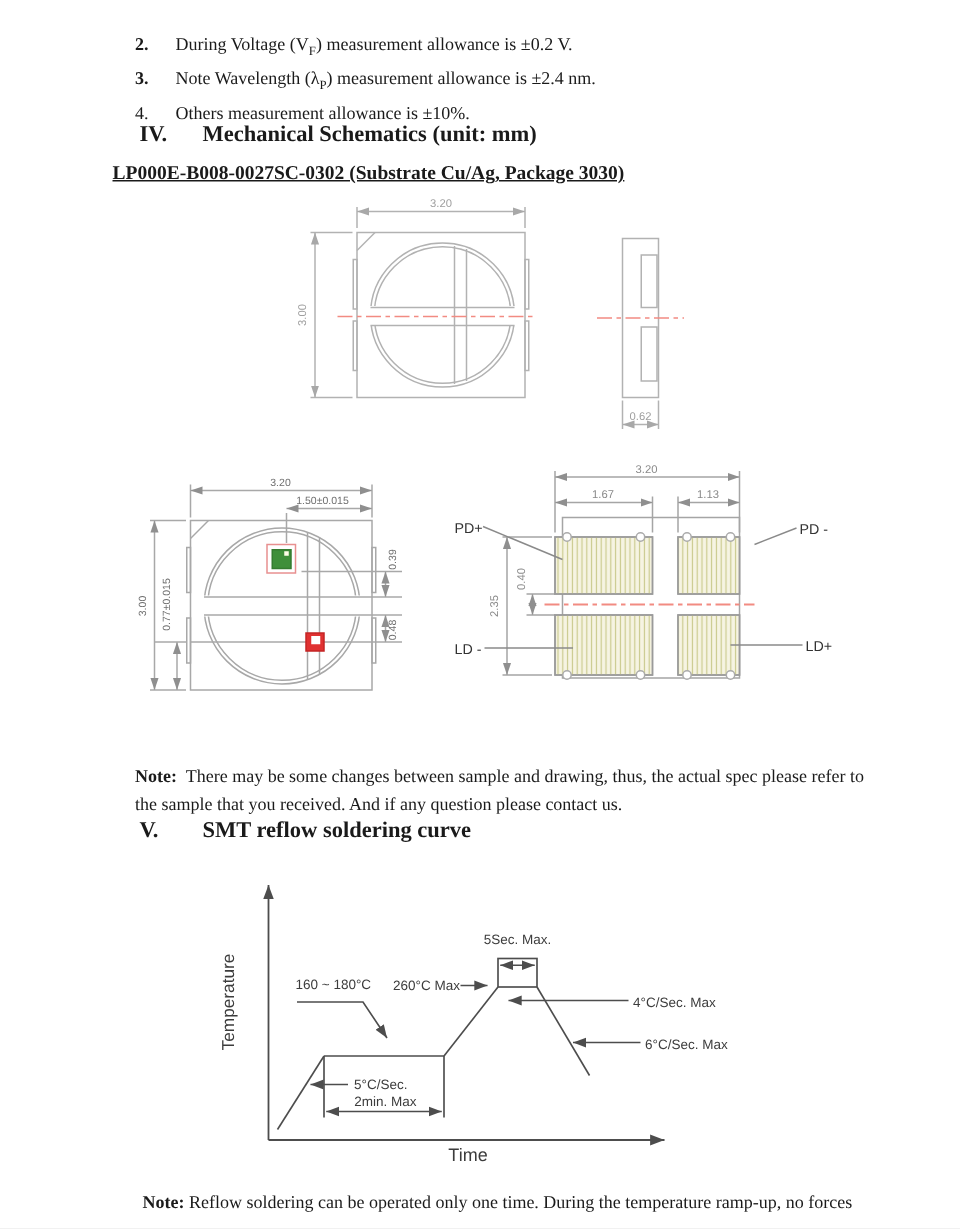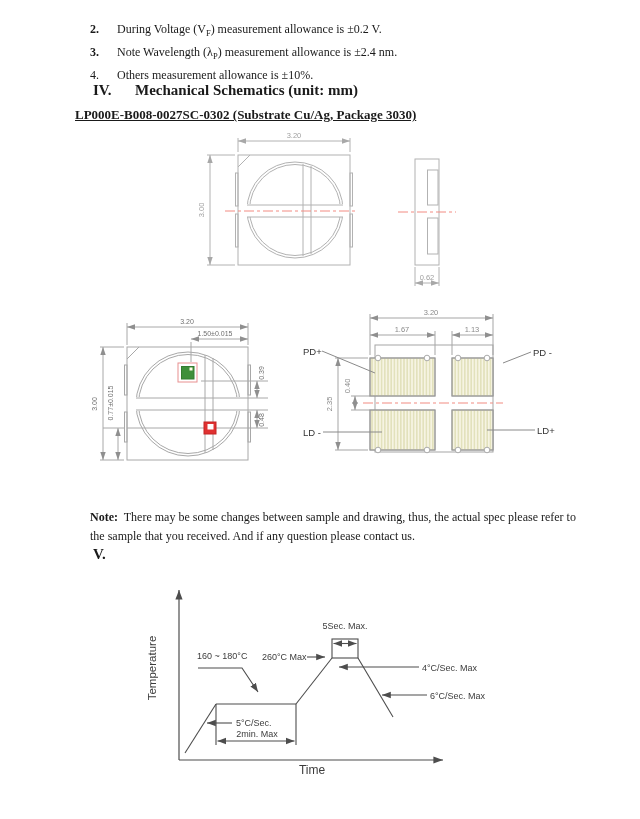--- a/index.html
+++ b/index.html
@@ -215,20 +215,21 @@
     </g>
   </svg>
 
   <div id="note1" class="abs note">
     <b>Note:</b>&nbsp;
     <span>There may be some changes between sample and drawing, thus, the actual spec please refer to the sample that you received. And if any question please contact us.</span>
   </div>
 
   <div class="abs h-sec" style="top:546px">
     <span class="h-num">V.</span>
+    <span>SMT reflow soldering curve</span>
   </div>
 
   <svg class="abs" style="left:140px;top:580px" width="360" height="205">
     <defs>
       <marker id="a3" markerWidth="10" markerHeight="9" refX="8" refY="4" orient="auto-start-reverse">
         <path d="M0,1 L8,4 L0,7 Z" fill="#4d4d4d"></path>
       </marker>
     </defs>
     <g stroke="#4d4d4d" stroke-width="1.2" fill="none">
       <line x1="39" y1="180" x2="39" y2="10" marker-end="url(#a3)"></line>
@@ -256,14 +257,18 @@
     <text class="gaxis" x="172" y="194" text-anchor="middle" style="font-size:12px">Time</text>
     <text class="gtxt" x="205" y="49" text-anchor="middle">5Sec. Max.</text>
     <text class="gtxt" x="57" y="79">160 ~ 180°C</text>
     <text class="gtxt" x="122" y="80">260°C Max</text>
     <text class="gtxt" x="282" y="91">4°C/Sec. Max</text>
     <text class="gtxt" x="290" y="119">6°C/Sec. Max</text>
     <text class="gtxt" x="96" y="146">5°C/Sec.</text>
     <text class="gtxt" x="117" y="157" text-anchor="middle">2min. Max</text>
   </svg>
 
+  <div id="note2" class="abs note">
+    <b>Note:</b>
+    <span>Reflow soldering can be operated only one time. During the temperature ramp-up, no forces</span>
+  </div>
 
 </div>
 
 </body></html>

